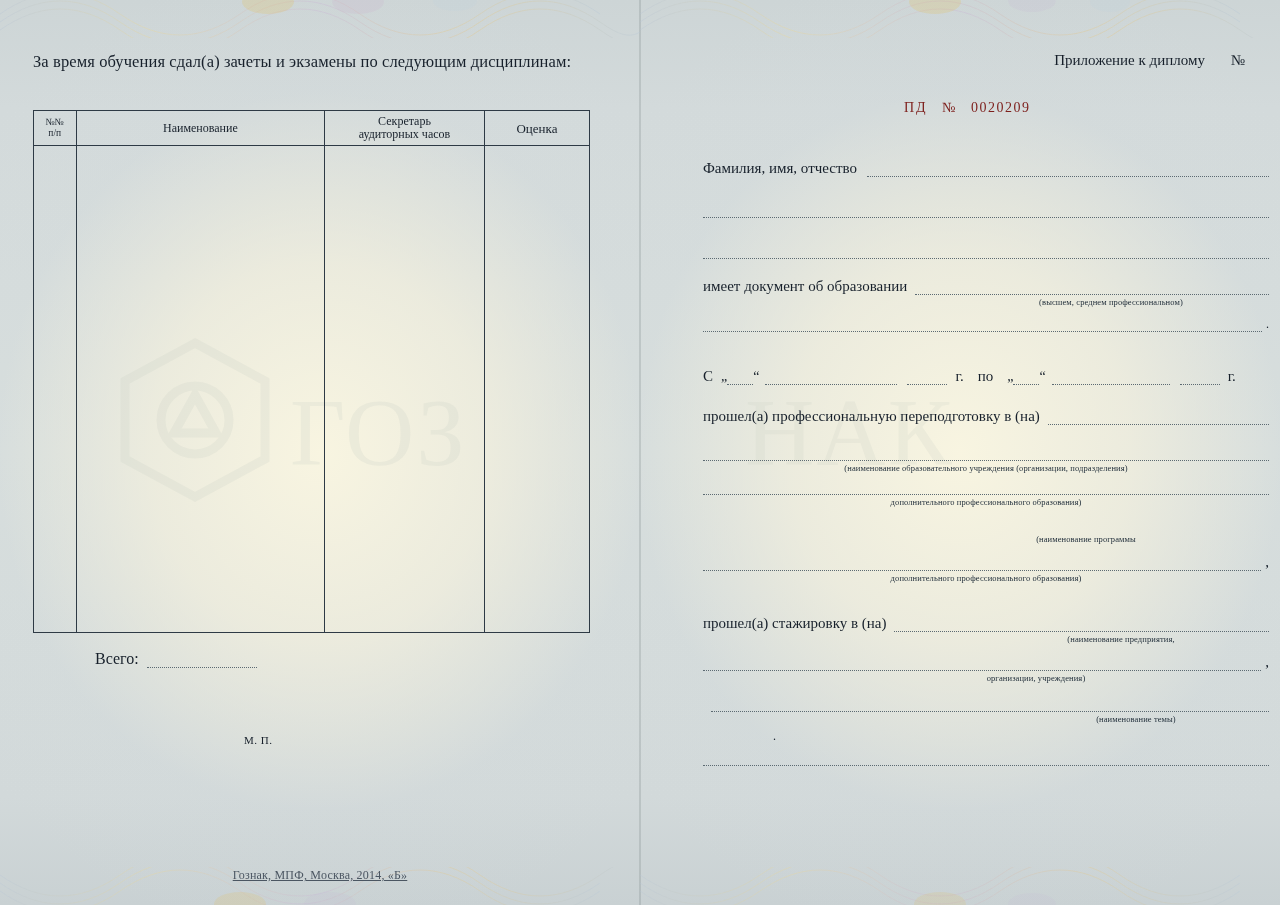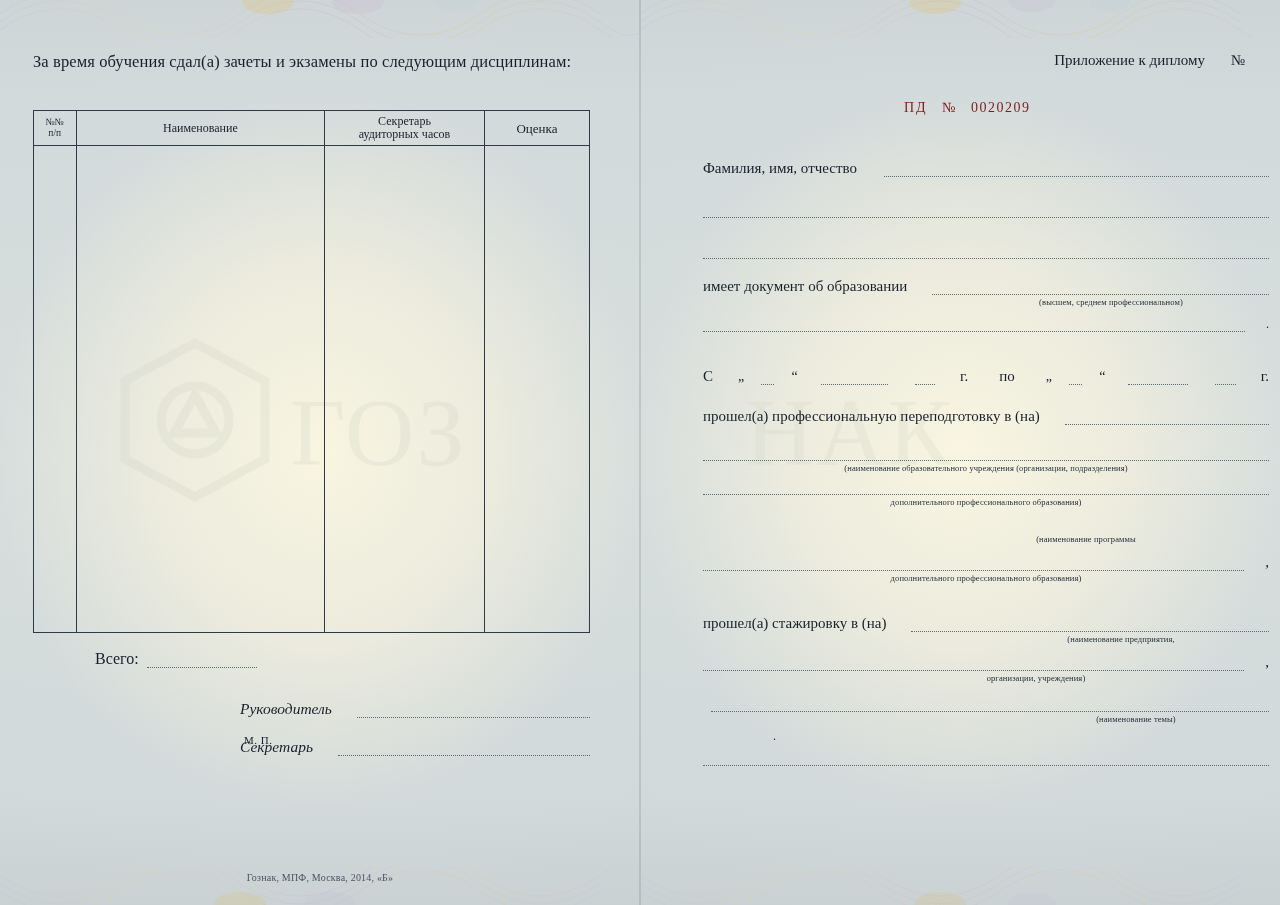--- a/index.html
+++ b/index.html
@@ -45,21 +45,21 @@
   .dots{
     flex:1 1 auto;
     border-bottom:1px dotted #5c6a72;
     height:11px;
   }
   .line{
     flex:1 1 auto;
     border-bottom:1px dotted #5c6a72;
     height:11px;
   }
-  .row{display:flex;align-items:flex-end;gap:17px;}
+  .row{display:flex;align-items:flex-end;}
   
   .lead{
     position:absolute;left:33px;top:48px;width:566px;
     font-size:16.5px;line-height:28px;color:#17202b;
     letter-spacing:.1px;
   }
   table.marks{
     position:absolute;left:33px;top:110px;
     border-collapse:collapse;
     width:557px;
@@ -93,21 +93,21 @@
   }
   .signs .row{margin-bottom:20px;}
   .signs .role{font-style:italic;font-size:15.5px;white-space:nowrap;}
   .signs .dots{margin-left:8px;}
   .mp{
     position:absolute;left:244px;top:734px;
     font-size:11px;letter-spacing:.5px;color:#17202b;
   }
   .footnote{
     position:absolute;left:0;right:0;bottom:22px;
-    text-align:center;font-size:10px;color:#4b5662;letter-spacing:.2px;
+    text-align:center;font-size:12px;color:#4b5662;letter-spacing:.2px;text-decoration:underline;
   }
   
   .rp{position:absolute;left:0;top:0;width:640px;height:905px;}
   .app-title{
     position:absolute;right:35px;top:52px;
     font-size:15px;color:#17202b;white-space:nowrap;
   }
   .app-title .num{margin-left:22px;}
   .serial{
     position:absolute;left:222px;top:100px;
@@ -206,30 +206,20 @@
       </tbody>
     </table>
 
     <div class="total">
       <span>Всего:</span>
       <span class="dots"></span>
     </div>
 
     <div class="mp">М. П.</div>
 
-    <div class="signs">
-      <div class="row">
-        <span class="role">Руководитель</span>
-        <span class="dots"></span>
-      </div>
-      <div class="row">
-        <span class="role">Секретарь</span>
-        <span class="dots"></span>
-      </div>
-    </div>
 
     <div class="footnote">Гознак, МПФ, Москва, 2014, «Б»</div>
   </div>
 
   <div class="page right">
 
     <svg class="guilloche-top" viewBox="0 0 640 38" preserveAspectRatio="none">
       <g opacity="0.55" fill="none" stroke="url(#gl1)" stroke-width="1">
         <path d="M0,30 C40,2 80,2 120,30 C160,58 200,58 240,30 C280,2 320,2 360,30 C400,58 440,58 480,30 C520,2 560,2 600,30 C620,44 630,46 640,40"></path>
         <path d="M0,22 C40,-6 80,-6 120,22 C160,50 200,50 240,22 C280,-6 320,-6 360,22 C400,50 440,50 480,22 C520,-6 560,-6 600,22"></path>

